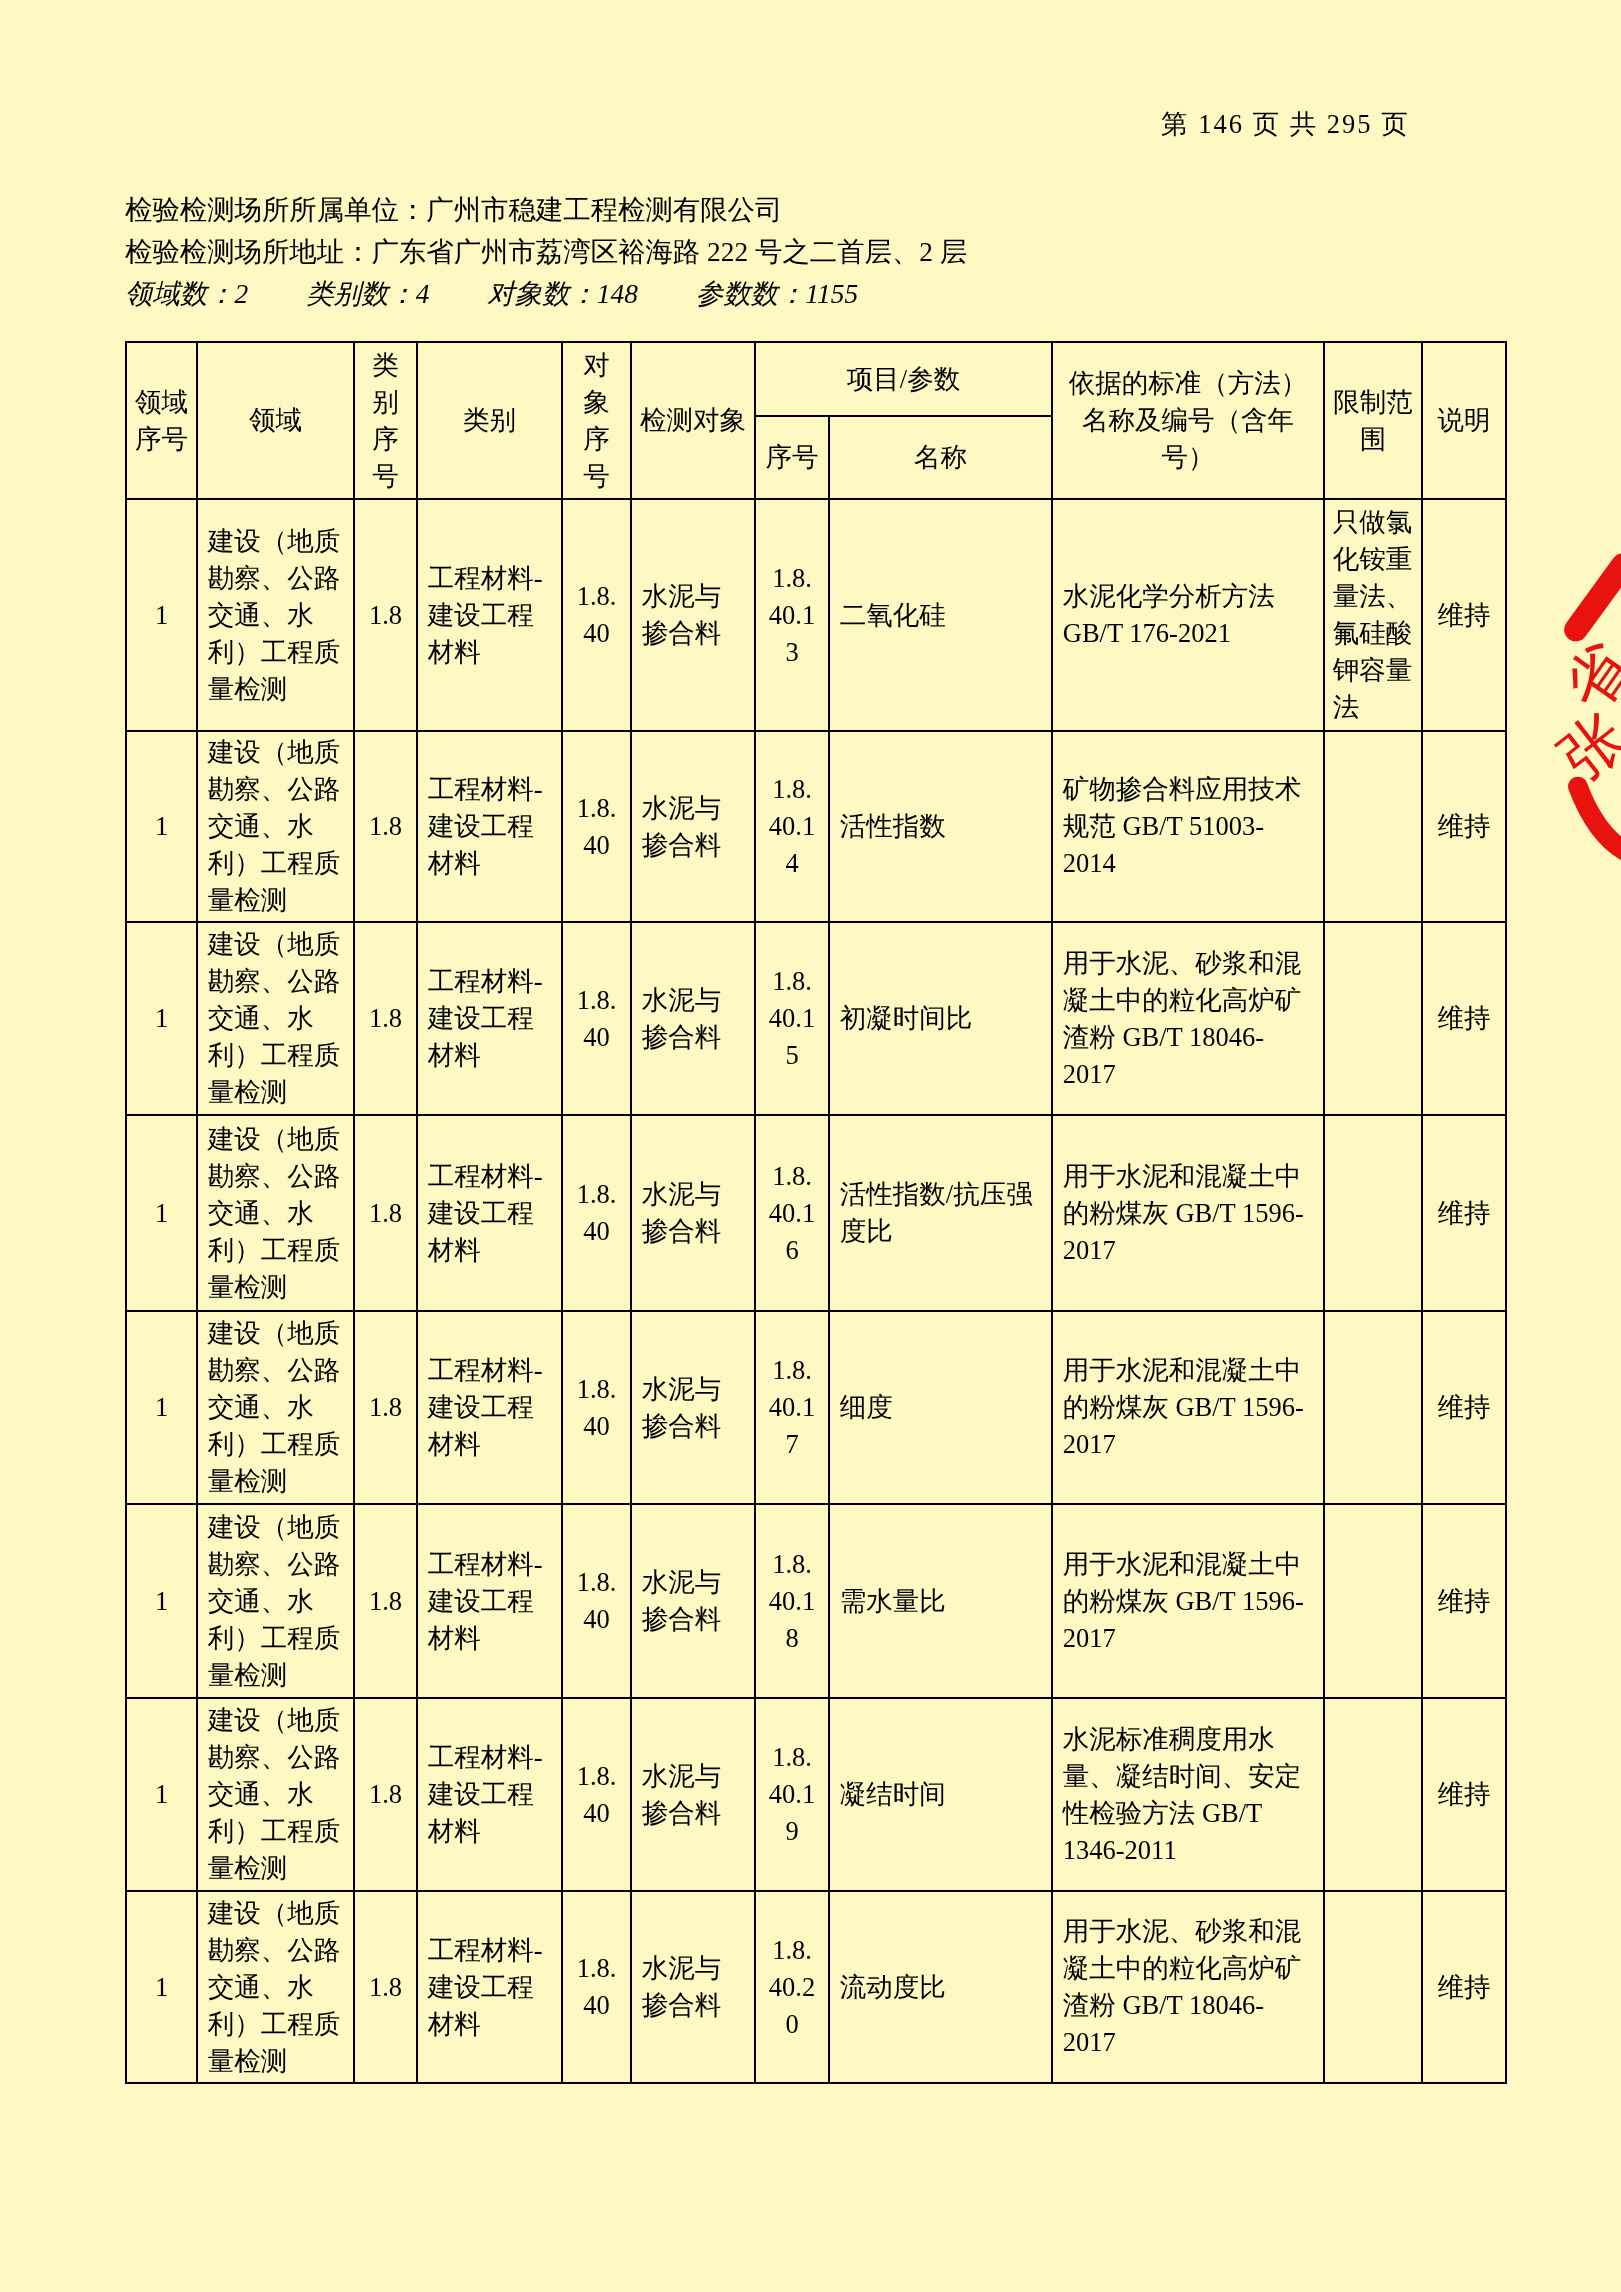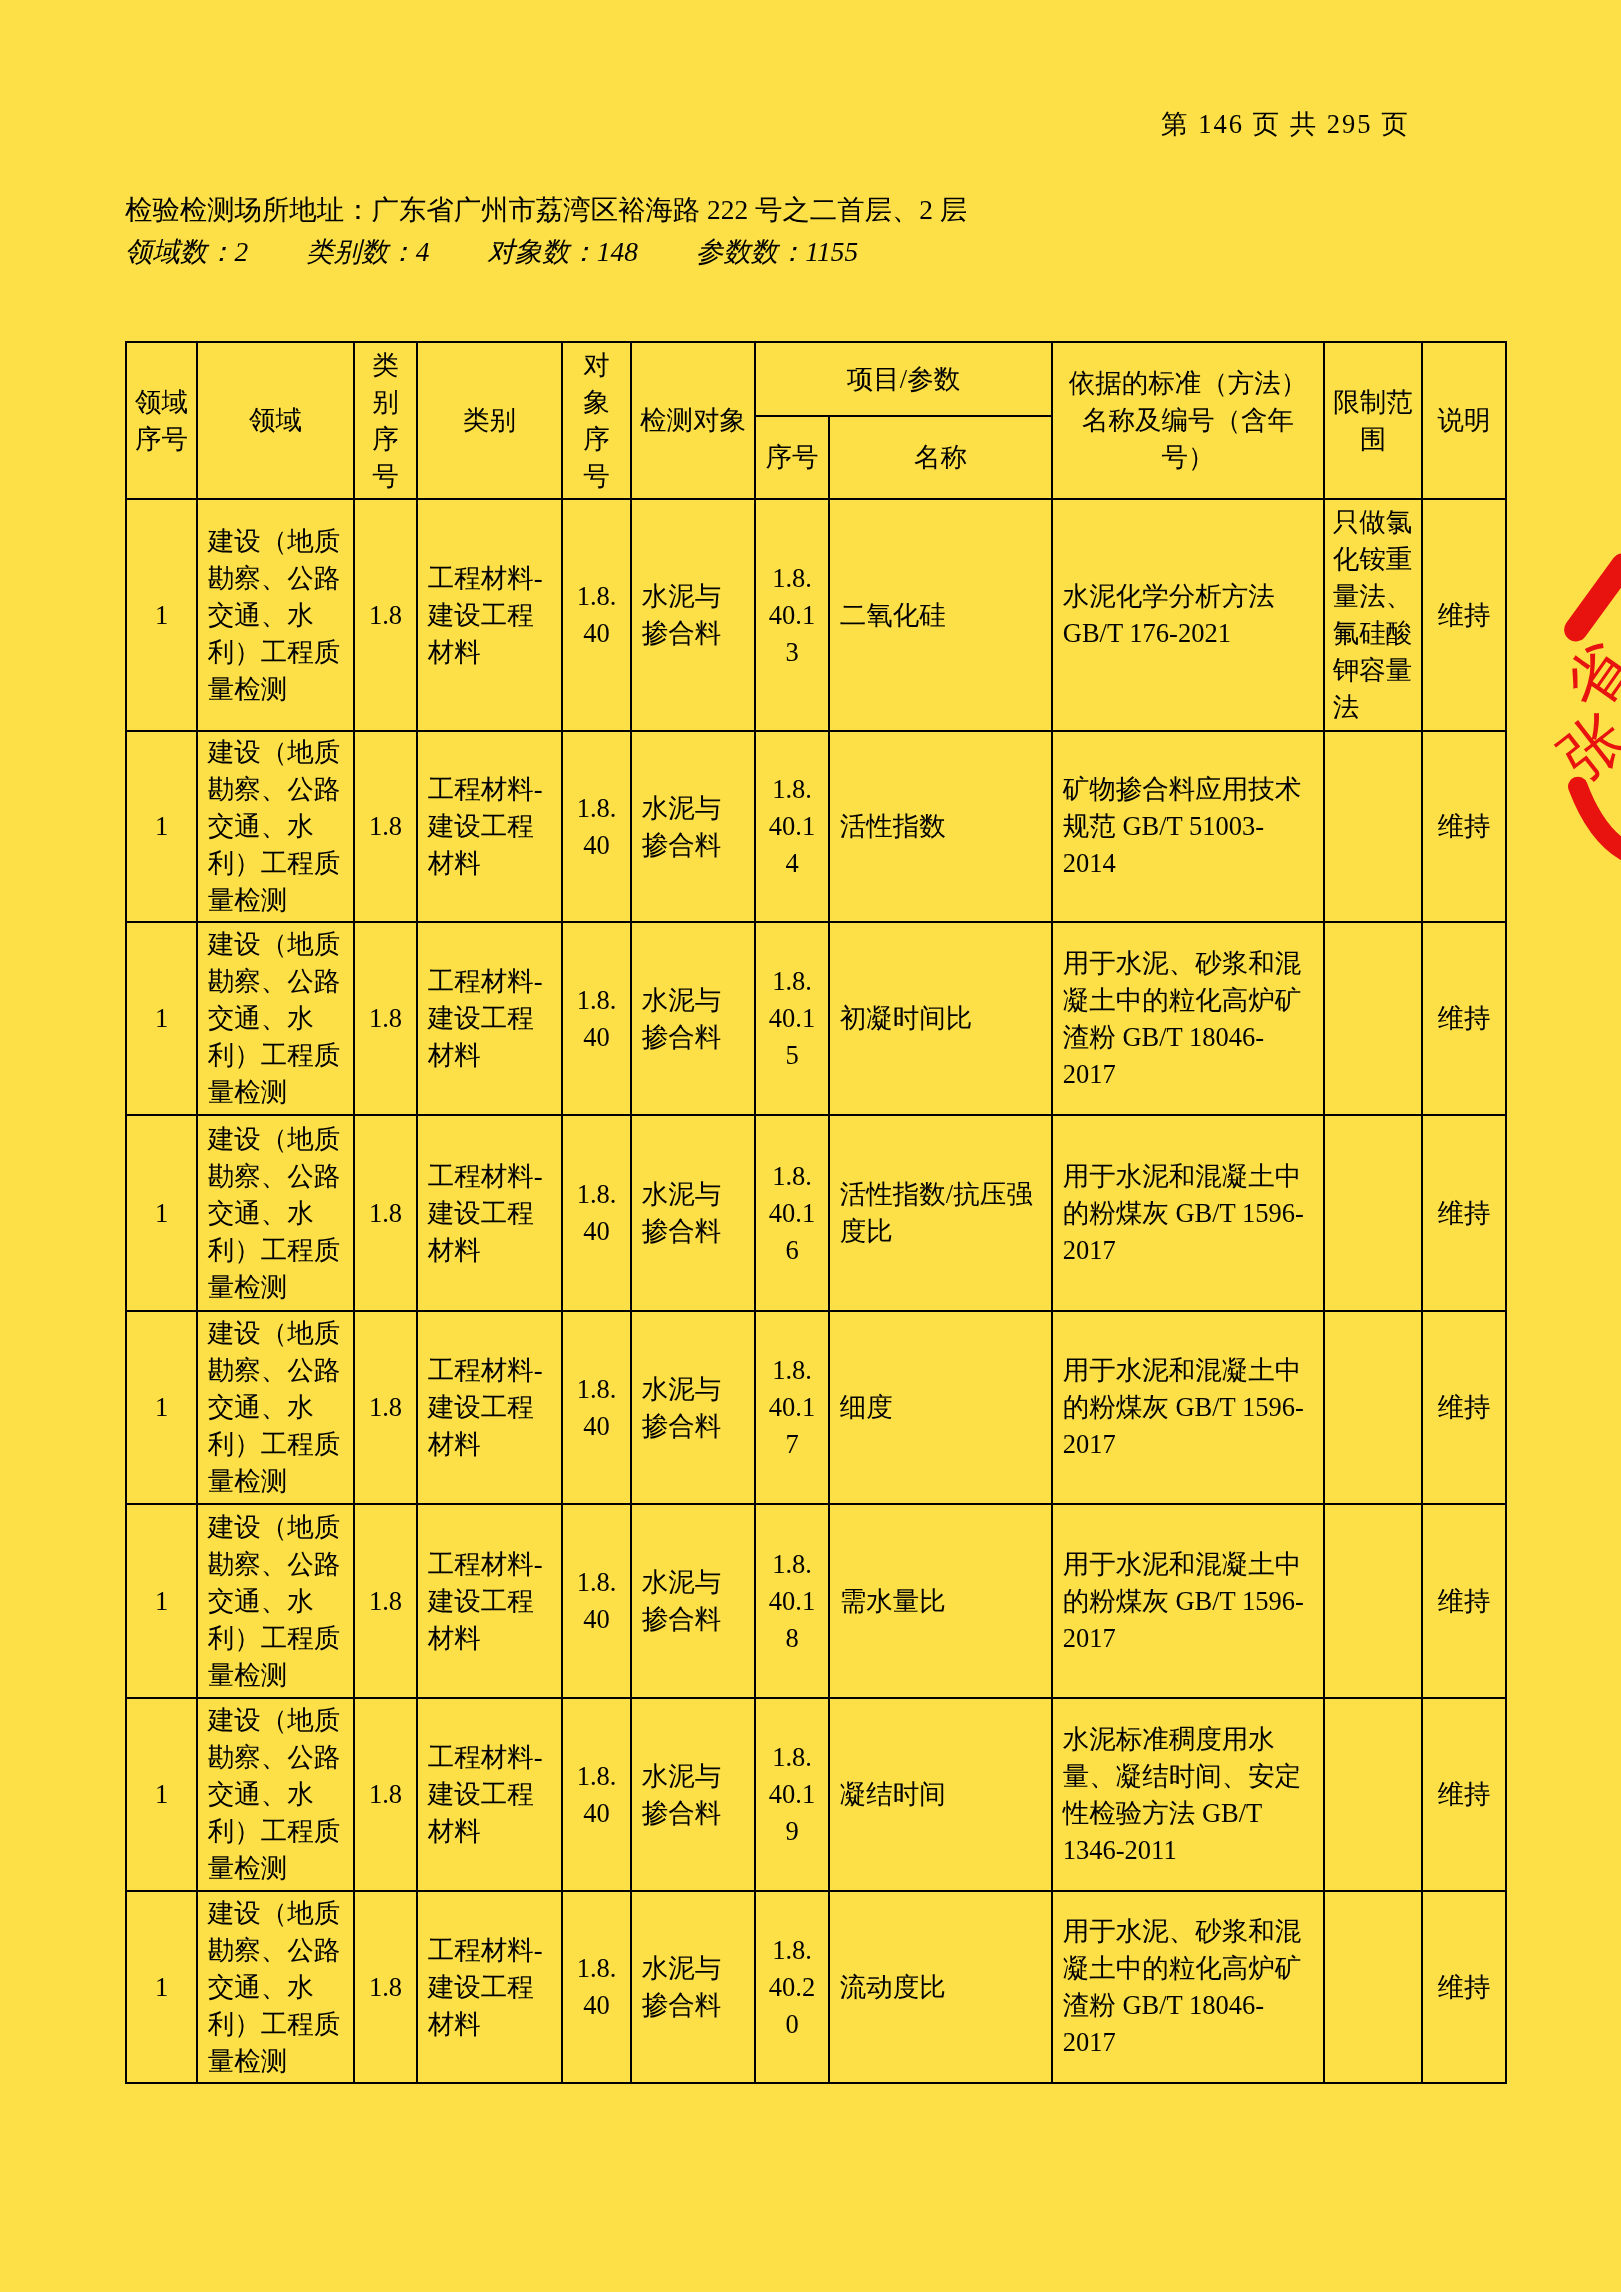--- a/index.html
+++ b/index.html
@@ -4,21 +4,21 @@
 <style>
   html,body{margin:0;padding:0;}
   body{
     width:1621px;height:2293px;
     background:#ffffff;
     font-family:"Liberation Serif","DejaVu Serif",serif;
     color:#000;
     overflow:hidden;
     position:relative;
   }
-  .page{position:absolute;inset:0;background:#fde047;}
+  .page{position:absolute;inset:0;background:#fef9c3;}
   .page-info{
     position:absolute;top:106px;left:1161px;
     font-size:26.5px;letter-spacing:2px;white-space:nowrap;
   }
   .doc-header{position:absolute;top:189px;left:125px;width:1274px;font-size:27.4px;line-height:42px;}
   .doc-header .line{white-space:nowrap;}
   .stats-line .stat{display:inline-block;margin-right:51px;font-style:italic;}
   table.cap{
     position:absolute;top:341px;left:125px;
     border-collapse:collapse;table-layout:fixed;
@@ -53,20 +53,21 @@
   }
 </style>
 </head>
 <body>
 
 <div class="page">
 
   <div class="page-info">第 146 页 共 295 页</div>
 
   <div class="doc-header">
+    <div class="line">检验检测场所所属单位：广州市稳建工程检测有限公司</div>
     <div class="line">检验检测场所地址：广东省广州市荔湾区裕海路 222 号之二首层、2 层</div>
     <div class="line stats-line">
       <span class="stat"><span>领域数：</span><span>2</span></span>
       <span class="stat"><span>类别数：</span><span>4</span></span>
       <span class="stat"><span>对象数：</span><span>148</span></span>
       <span class="stat"><span>参数数：</span><span>1155</span></span>
     </div>
   </div>
 
   <table class="cap">

